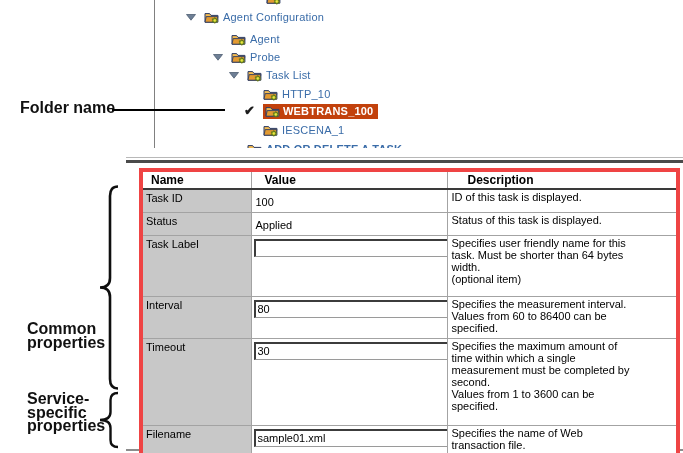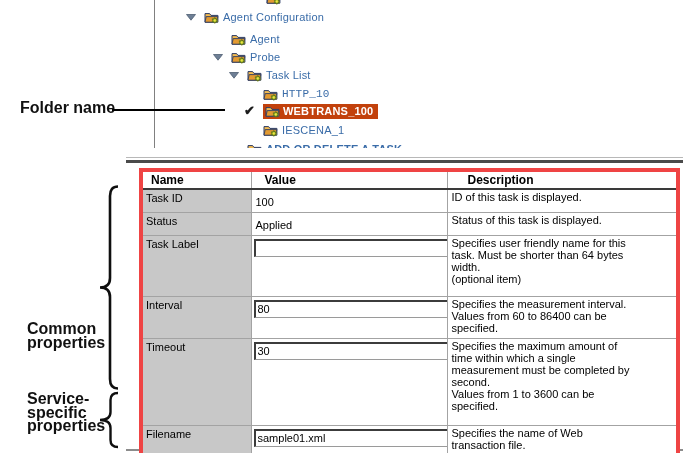--- a/index.html
+++ b/index.html
@@ -153,21 +153,21 @@
     <line x1="10.8" y1="6.2" x2="10.8" y2="12.6"></line>
     <line x1="7.9" y1="7.8" x2="13.7" y2="11"></line>
     <line x1="7.9" y1="11" x2="13.7" y2="7.8"></line>
   </g>
   <circle cx="10.8" cy="9.4" r="2.1" fill="#B3CB33" stroke="#5C6E15" stroke-width="0.9"></circle>
   <circle cx="10.8" cy="9.4" r="0.9" fill="#F6E33F"></circle>
 </svg>
         </span>
         <span class="tree-label">Task List</span>
       </div>
-      <div class="tree-row" style="left: 247px; top: 86px; font-family: Liberation Mono, monospace;">
+      <div class="tree-row" style="left: 247px; top: 86px;">
         <span class="icon-wrap">
           <svg width="15" height="13" viewBox="0 0 15 13">
   <path d="M1 2.6 L5.6 2.6 L7 4.4 L13.9 4.4 L13.9 11.2 L1 11.2 Z" fill="#F2BB52" stroke="#2A3B66" stroke-width="1"></path>
   <path d="M2.2 5.6 L13.9 5.6 L12.3 11.2 L1 11.2 Z" fill="#E39A31" stroke="#2A3B66" stroke-width="0.9"></path>
   <g stroke="#6B7D1E" stroke-width="1.1">
     <line x1="10.8" y1="6.2" x2="10.8" y2="12.6"></line>
     <line x1="7.9" y1="7.8" x2="13.7" y2="11"></line>
     <line x1="7.9" y1="11" x2="13.7" y2="7.8"></line>
   </g>
   <circle cx="10.8" cy="9.4" r="2.1" fill="#B3CB33" stroke="#5C6E15" stroke-width="0.9"></circle>

